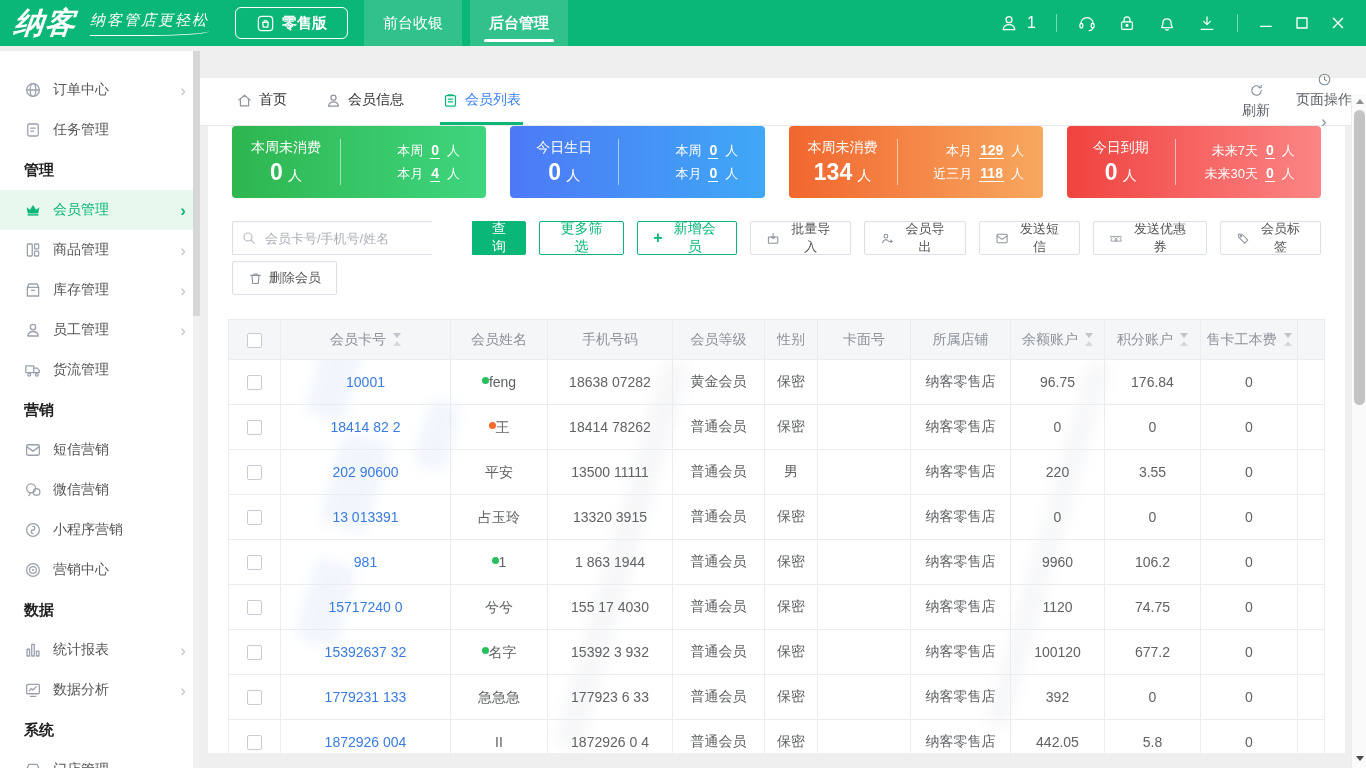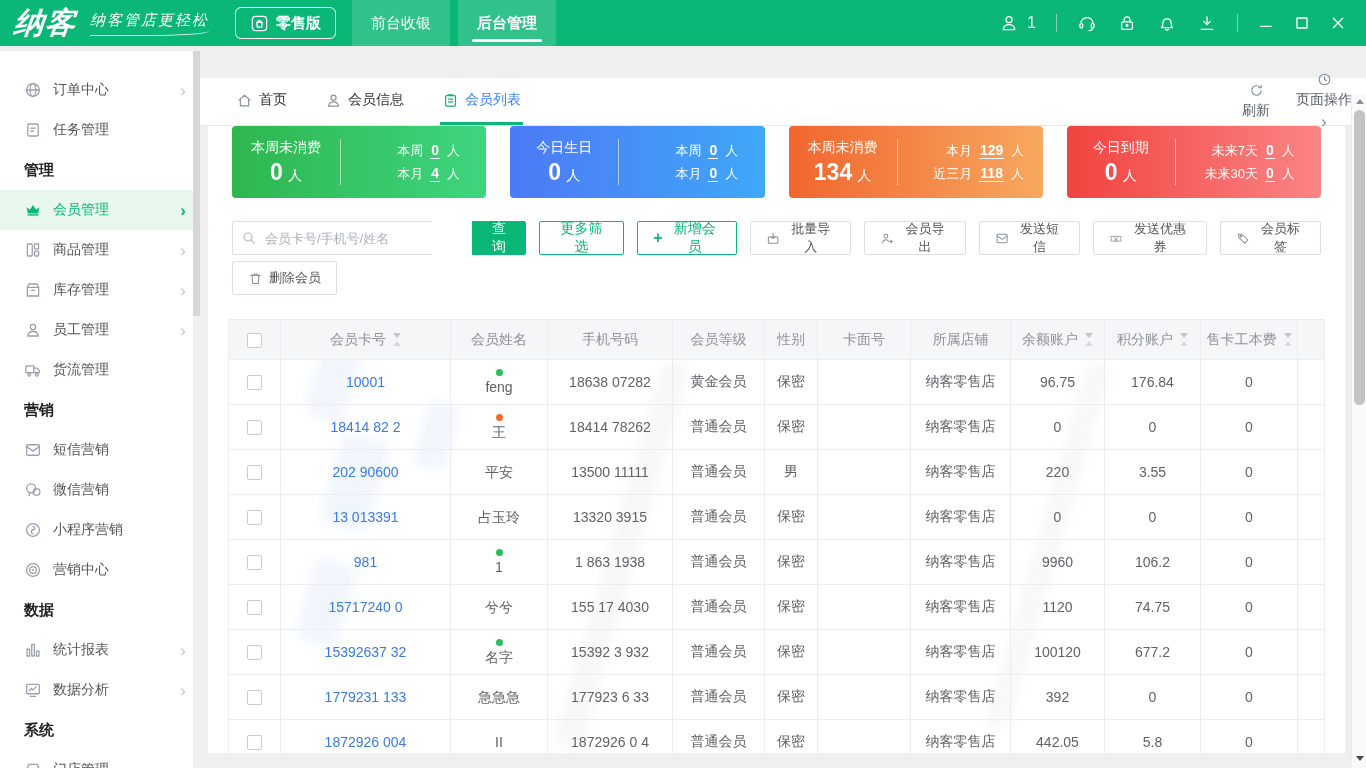--- a/index.html
+++ b/index.html
@@ -15,21 +15,21 @@
   .brand { display:flex; align-items:flex-end; margin-left:14px; }
   .logo { font-family:"DejaVu Serif",serif; font-style:italic; font-weight:bold;
     font-size:30px; letter-spacing:1px; transform:skewX(-6deg); line-height:40px; }
   .tagline-wrap { margin:0 0 7px 14px; }
   .tagline { font-family:"DejaVu Serif",serif; font-style:italic; font-size:15px;
     letter-spacing:2px; display:block; }
   .tagline-line { display:block; height:5px; border-bottom:1.5px solid #fff;
     border-radius:0 0 100%/0 0 10px 10px; margin-top:1px; }
   .edition { margin-left:26px; height:32px; border:1.5px solid #fff; border-radius:6px;
     background:transparent; color:#fff; display:flex; align-items:center; gap:7px;
-    padding:0 14px; font-size:15px; font-weight:bold; cursor:pointer; }
+    padding:0 20px; font-size:15px; font-weight:bold; cursor:pointer; }
   .edition .ic { width:19px; height:19px; }
   .topnav { display:flex; height:46px; margin-left:16px; }
   .topnav-item { width:98px; height:46px; display:flex; align-items:center; justify-content:center;
     background:rgba(255,255,255,0.16); font-size:15px; margin-right:8px; cursor:pointer;
     position:relative; }
   .topnav-item.active { font-weight:bold; }
   .topnav-item.active::after { content:""; position:absolute; left:14px; right:14px; bottom:4px;
     height:3px; background:#fff; border-radius:2px; }
   .top-right { margin-left:auto; display:flex; align-items:center; gap:20px; margin-right:20px; }
   .top-right .ic { width:20px; height:20px; cursor:pointer; }
@@ -117,21 +117,21 @@
   tbody td { height:45px; font-size:14px; color:#606266; background:transparent; }
   .th-inner { display:inline-flex; align-items:center; }
   .carets { display:inline-flex; flex-direction:column; margin-left:7px; gap:3px; }
   .carets i { display:block; width:0; height:0; border-left:4px solid transparent;
     border-right:4px solid transparent; }
   .c-t { border-top:5px solid #C2C6CC; }
   .c-b { border-bottom:5px solid #D6D9DD; }
   .cb { display:inline-block; width:15px; height:15px; border:1px solid #C8CBD2; border-radius:2px;
     background:#fff; vertical-align:middle; cursor:pointer; }
   .cell-link { color:#3A7BE0; cursor:pointer; }
-  .name-cell { display:flex; flex-direction:column; align-items:center; justify-content:center;
+  .name-cell { display:flex; flex-direction:row; align-items:center; justify-content:center;
     line-height:17px; }
   .dot { width:7px; height:7px; border-radius:50%; margin-bottom:3px; }
   .dot.green { background:#26BF5C; }
   .dot.orange { background:#F5692D; }
 
   
   .v-scrollbar { position:absolute; right:0; top:48px; bottom:0; width:15px; background:#FAFAFA;
     border-left:1px solid #ECECEC; z-index:15; }
   .v-scrollbar .thumb { position:absolute; left:2px; top:16px; width:11px; height:295px;
     background:#C3C3C3; border-radius:6px; cursor:pointer; }
@@ -752,21 +752,21 @@
               </tr>
               <tr>
                 <td><span class="cb"></span></td>
                 <td><span class="cell-link">981</span></td>
                 <td>
                   <div class="name-cell">
                     <span class="dot green"></span>
                     <span>1</span>
                   </div>
                 </td>
-                <td>1 863 1938</td>
+                <td>1 863 1944</td>
                 <td>普通会员</td>
                 <td>保密</td>
                 <td></td>
                 <td>纳客零售店</td>
                 <td>9960</td>
                 <td>106.2</td>
                 <td>0</td>
                 <td></td>
               </tr>
               <tr>

